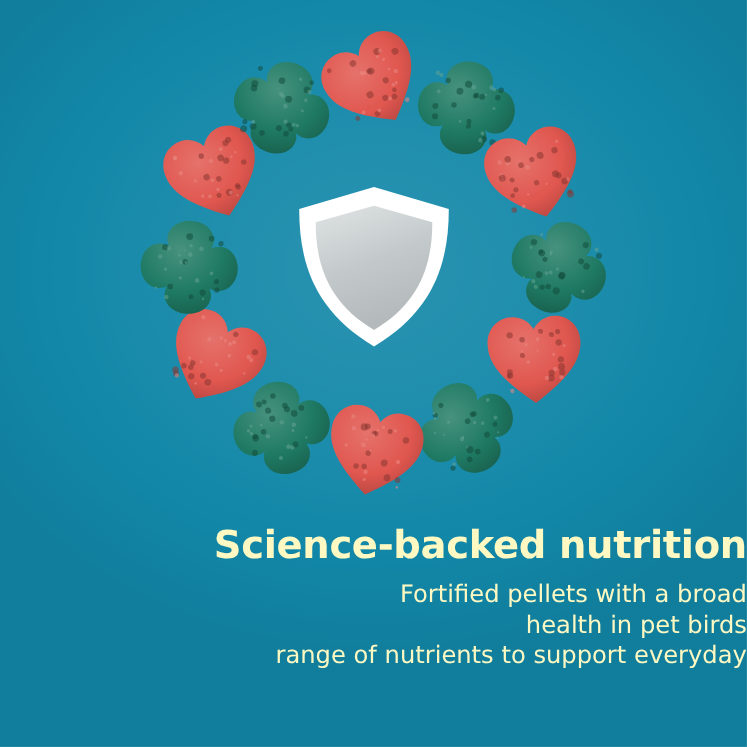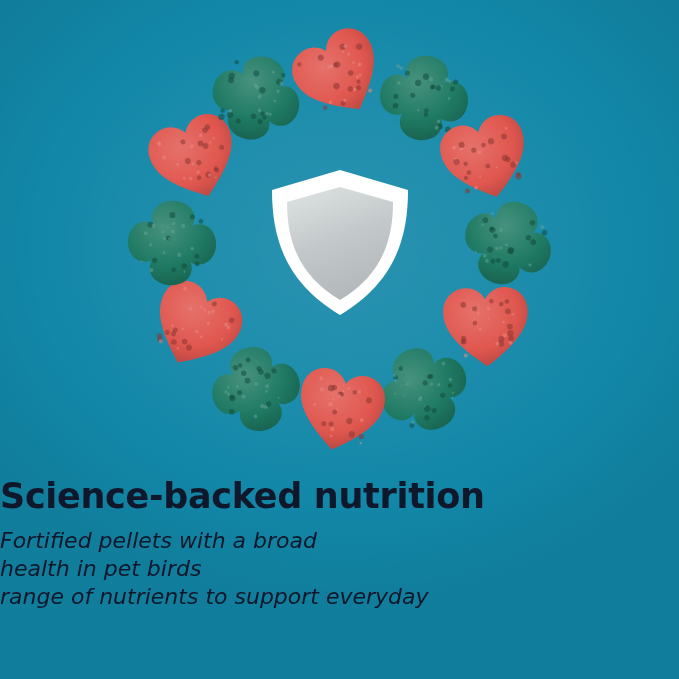--- a/index.html
+++ b/index.html
@@ -50,38 +50,37 @@
     width: 142px;
     height: 150px;
   }
 
   
   .text-block {
     position: absolute;
     left: 0;
     right: 0;
     top: 478px;
-    text-align: left;
-    color: #0f172a;
+    text-align: right;
+    color: #fef9c3;
   }
   .headline {
     font-family: "DejaVu Sans", sans-serif;
     font-size: 35px;
     font-weight: bold;
     letter-spacing: -0.3px;
     line-height: 1.05;
     margin: 0 0 12px 0;
   }
   .sub {
     font-family: "DejaVu Sans", sans-serif;
     font-size: 22px;
     font-weight: normal;
     line-height: 1.28;
     margin: 0;
-    font-style: italic;
   }
   .sub span { display: block; }
 </style>
 </head>
 <body>
 
 <div id="stage">
 
   <div class="ring">
       <div class="treat" style="left: 292px; top: 27px; transform: rotate(-30deg);">

